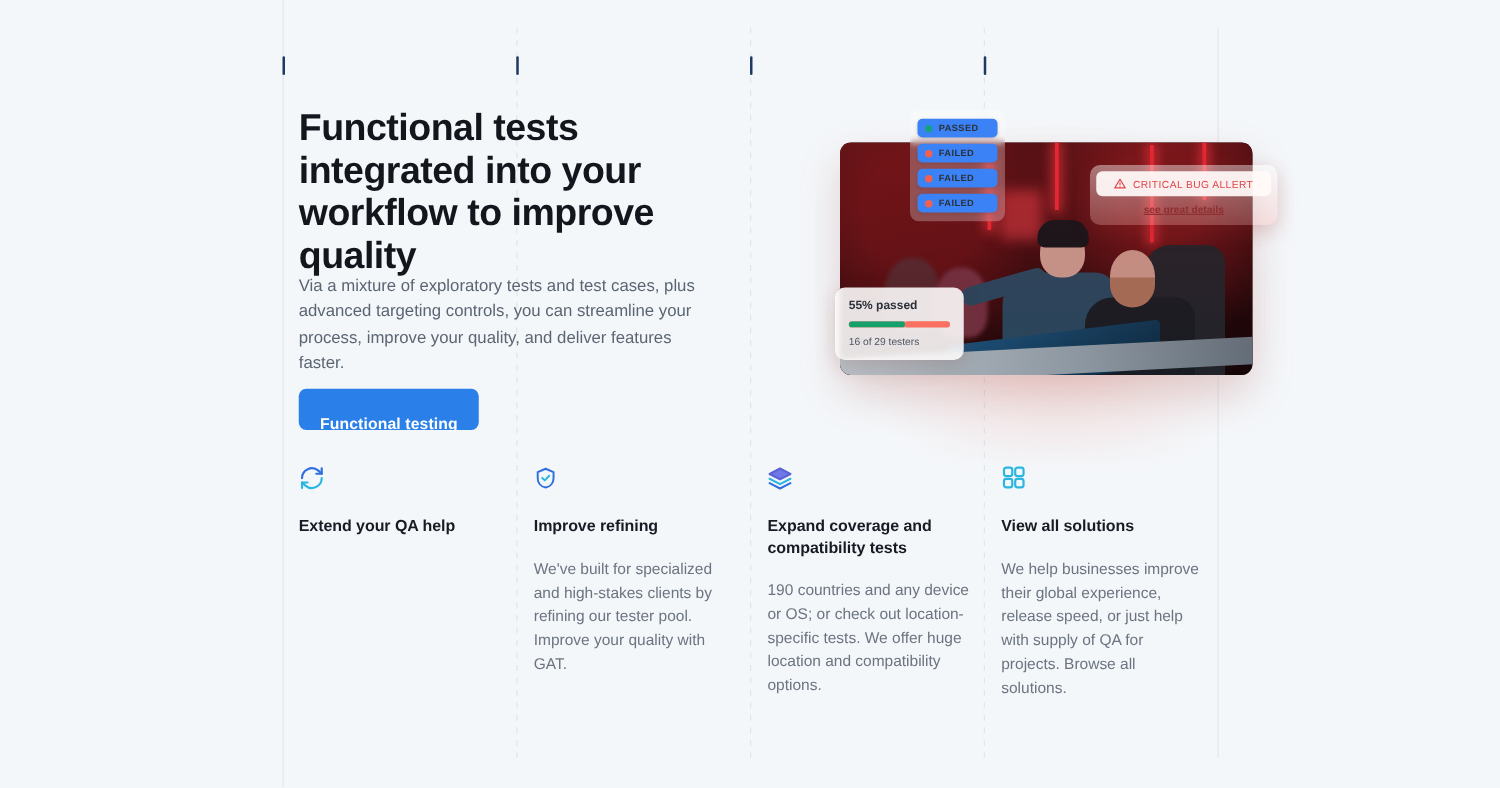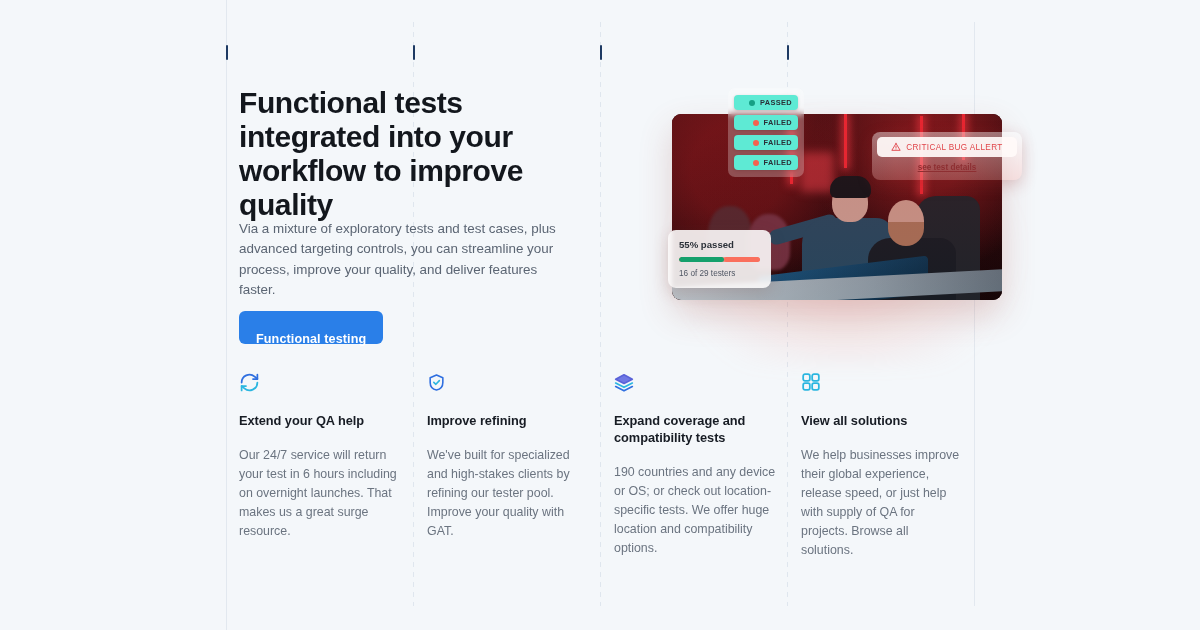--- a/index.html
+++ b/index.html
@@ -122,22 +122,22 @@
   
   .status-stack {
     position: absolute; left: 68px; top: 18px; width: 76px;
     padding: 7px 6px; border-radius: 7px;
     background: rgba(255,255,255,.26);
     backdrop-filter: blur(3px);
     display: flex; flex-direction: column; gap: 5px;
   }
   .pill {
     display: flex; align-items: center; gap: 5px;
-    background: #5eead4; border-radius: 4px;
-    padding: 3px 6px; box-shadow: 0 1px 3px rgba(80,30,30,.22); justify-content: flex-end;
+    background: #3b82f6; border-radius: 4px;
+    padding: 3px 6px; box-shadow: 0 1px 3px rgba(80,30,30,.22);
   }
   .dot { width: 6px; height: 6px; border-radius: 50%; flex: none; }
   .pill span.lbl { font-size: 7.4px; font-weight: 700; letter-spacing: .35px; color: #2b3038; }
 
   .alert {
     position: absolute; left: 212px; top: 62px; width: 150px;
     border-radius: 8px; overflow: hidden;
     background: linear-gradient(180deg, rgba(255,255,255,.42), rgba(255,180,175,.30));
     box-shadow: 0 5px 16px rgba(150,40,40,.24);
     padding: 5px;
@@ -227,21 +227,21 @@
 
     <div class="alert">
       <div class="alert-top">
         <svg width="10" height="10" viewBox="0 0 24 24" fill="none" stroke="#e0454a" stroke-width="2.2" stroke-linecap="round" stroke-linejoin="round">
           <path d="M12 3.5 22 20H2L12 3.5z"></path>
             <path d="M12 10v4"></path>
             <path d="M12 17h.01"></path>
         </svg>
         <span class="lbl">CRITICAL BUG ALLERT</span>
       </div>
-      <div class="alert-link">see test details</div>
+      <div class="alert-link">see great details</div>
     </div>
 
     <div class="progress-card">
       <div class="pc-title">55% passed</div>
       <div class="bar">
         <div class="fill" style="width:55%"></div>
         <div class="rest"></div>
       </div>
       <div class="pc-sub">16 of 29 testers</div>
     </div>
@@ -255,21 +255,20 @@
   <div class="col" id="col-0">
     <div class="col-icon">
       <svg width="21" height="21" viewBox="0 0 24 24" fill="none" stroke="#2bb6e0" stroke-width="2" stroke-linecap="round" stroke-linejoin="round">
         <path d="M21 12a9 9 0 0 1-14.9 6.8L3 16"></path>
         <path d="M3 12a9 9 0 0 1 14.9-6.8L21 8" stroke="#2f6fe0"></path>
         <polyline points="3 21 3 16 8 16"></polyline>
         <polyline points="21 3 21 8 16 8" stroke="#2f6fe0"></polyline>
       </svg>
     </div>
     <div class="col-title">Extend your QA help</div>
-    <div class="col-body">Our 24/7 service will return your test in 6 hours including on overnight launches. That makes us a great surge resource.</div>
   </div>
 
   <div class="col" id="col-1">
     <div class="col-icon">
       <svg width="19" height="21" viewBox="0 0 24 24" fill="none" stroke="#2f6fe0" stroke-width="2" stroke-linecap="round" stroke-linejoin="round">
         <path d="M12 2.5 20 6v6c0 5-3.4 8.6-8 9.5-4.6-.9-8-4.5-8-9.5V6l8-3.5z"></path>
         <polyline points="8.6 11.8 11.2 14.3 15.6 9.6" stroke="#2bb6e0"></polyline>
       </svg>
     </div>
     <div class="col-title">Improve refining</div>

